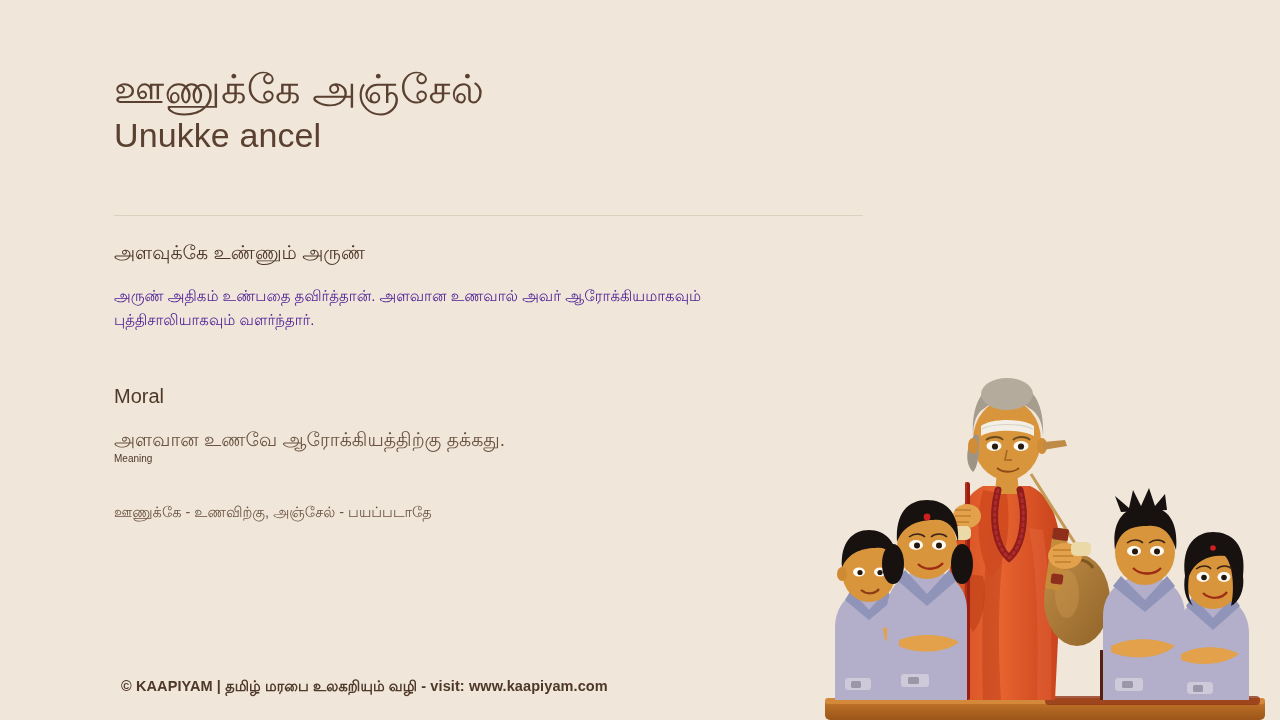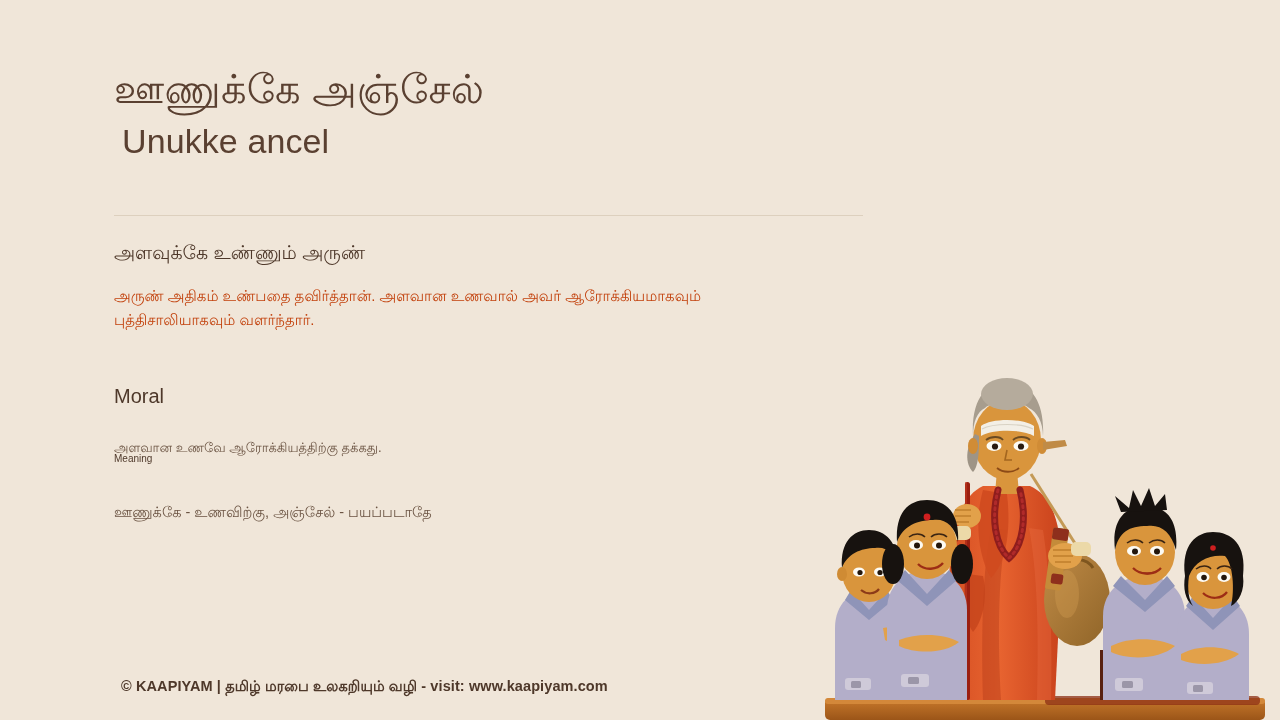--- a/index.html
+++ b/index.html
@@ -37,21 +37,21 @@
     color: #5a4031;
     letter-spacing: 0.2px;
     margin: 0 0 2px 0;
     white-space: nowrap;
   }
   .title-en {
     font-size: 34px;
     line-height: 1.2;
     font-weight: 400;
     color: #5a4031;
-    margin: 8px;
+    margin: 0;
     letter-spacing: 0.1px;
   }
 
   .divider {
     position: absolute;
     left: 114px;
     top: 215px;
     width: 749px;
     height: 1px;
     background: #ddd0be;
@@ -72,36 +72,36 @@
     width: 740px;
   }
 
   .story-body {
     position: absolute;
     left: 114px;
     top: 284px;
     width: 690px;
     font-size: 15px;
     line-height: 1.58;
-    color: #c2410c;
+    color: #4c1d95;
   }
 
   .moral-heading {
     position: absolute;
     left: 114px;
     top: 383px;
     width: 600px;
     font-size: 20px;
   }
   .moral-body {
     position: absolute;
     left: 114px;
-    top: 438px;
+    top: 425px;
     width: 690px;
-    font-size: 13px;
+    font-size: 19px;
     line-height: 1.55;
     color: #6b5443;
   }
 
   .meaning-heading {
     position: absolute;
     left: 114px;
     top: 452px;
     width: 600px;
     font-size: 10px;

